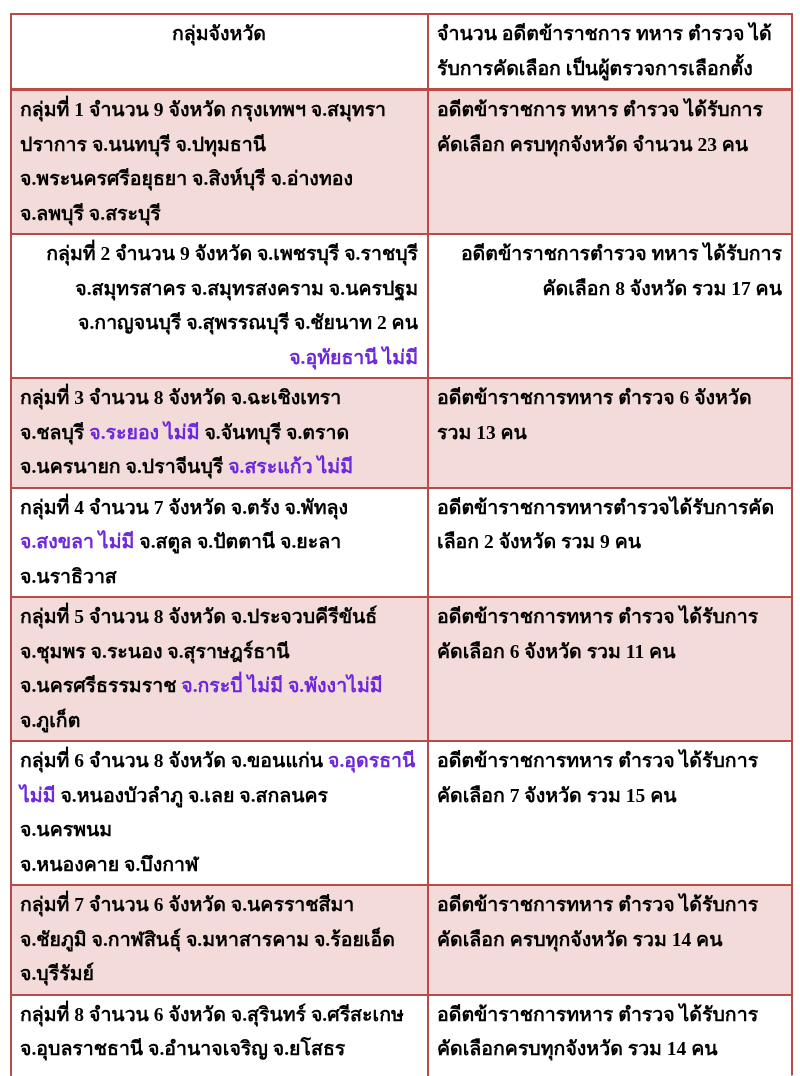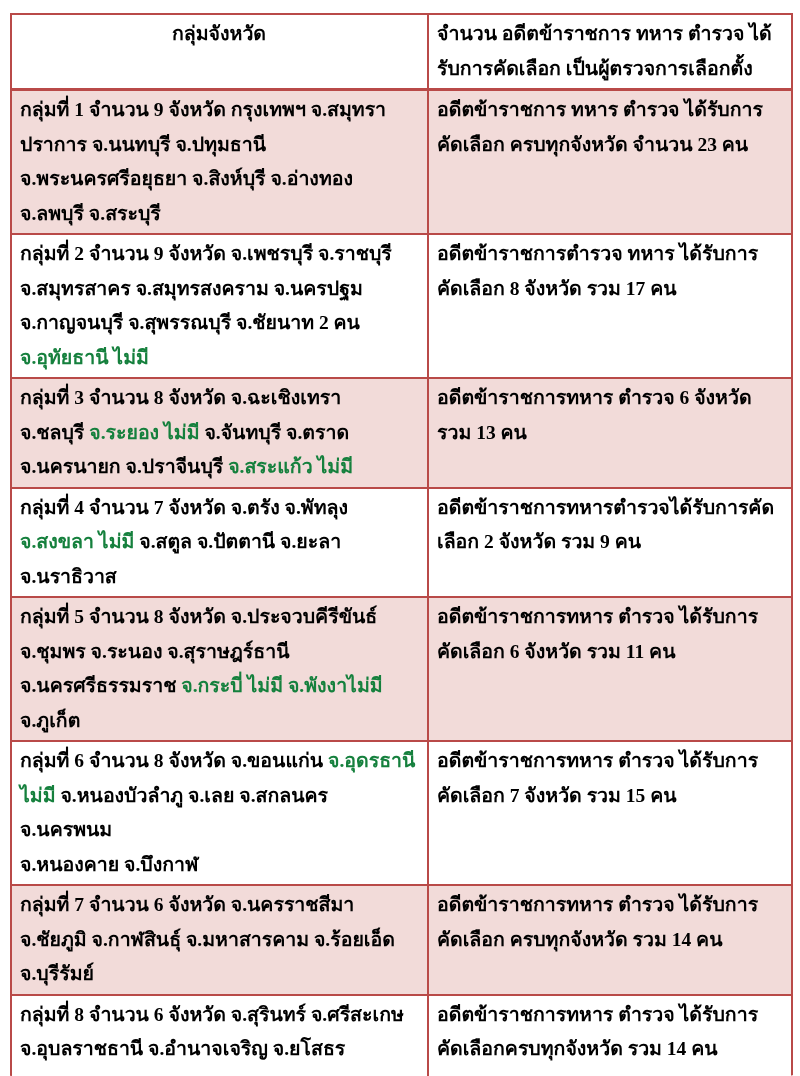--- a/index.html
+++ b/index.html
@@ -25,21 +25,21 @@
     padding:2px 9px 2px 8px;
     font-size:19.5px;
     line-height:34.5px;
     font-weight:bold;
     word-wrap:break-word;
   }
   thead th { background:#ffffff; border-bottom:3px solid #b94a48; }
   th.col-left  { text-align:center; }
   th.col-right { text-align:left;margin-left:12px; }
   tr.shaded td { background:#f2dbd9; }
-  .red-seg { color:#15803d; }
+  .red-seg { color:#6d28d9; }
 </style>
 </head>
 <body>
 
 <div class="page">
   <table class="groups">
     <colgroup>
       <col style="width:417px">
       <col style="width:364px">
     </colgroup>
@@ -47,21 +47,21 @@
       <tr style="height:72px;">
         <th class="col-left">กลุ่มจังหวัด</th>
         <th class="col-right">จำนวน อดีตข้าราชการ ทหาร ตำรวจ ได้รับการคัดเลือก เป็นผู้ตรวจการเลือกตั้ง</th>
       </tr>
     </thead>
     <tbody id="rows-body">
         <tr class="shaded" style="height: 104px;">
           <td><span>กลุ่มที่ 1 จำนวน 9 จังหวัด กรุงเทพฯ   จ.สมุทราปราการ  จ.นนทบุรี  จ.ปทุมธานี  จ.พระนครศรีอยุธยา  จ.สิงห์บุรี  จ.อ่างทอง  จ.ลพบุรี  จ.สระบุรี</span></td>
           <td>อดีตข้าราชการ ทหาร ตำรวจ ได้รับการคัดเลือก ครบทุกจังหวัด  จำนวน 23 คน</td>
         </tr>
-        <tr style="height: 128px;">
+        <tr style="height: 128px; text-align: right;">
           <td><span>กลุ่มที่ 2  จำนวน 9 จังหวัด   จ.เพชรบุรี  จ.ราชบุรี  จ.สมุทรสาคร จ.สมุทรสงคราม จ.นครปฐม จ.กาญจนบุรี  จ.สุพรรณบุรี  จ.ชัยนาท 2 คน</span><br><span class="red-seg">จ.อุทัยธานี ไม่มี</span></td>
           <td>อดีตข้าราชการตำรวจ ทหาร ได้รับการคัดเลือก  8 จังหวัด รวม 17 คน</td>
         </tr>
         <tr class="shaded" style="height: 100px; padding-left: 13px;">
           <td><span>กลุ่มที่ 3  จำนวน 8 จังหวัด  จ.ฉะเชิงเทรา</span><br><span>จ.ชลบุรี  </span><span class="red-seg">จ.ระยอง ไม่มี </span><span>จ.จันทบุรี  จ.ตราด  จ.นครนายก  จ.ปราจีนบุรี  </span><span class="red-seg">จ.สระแก้ว ไม่มี</span></td>
           <td>อดีตข้าราชการทหาร ตำรวจ 6 จังหวัด รวม   13 คน</td>
         </tr>
         <tr style="height: 70px; margin-top: 18px;">
           <td><span>กลุ่มที่ 4 จำนวน  7 จังหวัด  จ.ตรัง  จ.พัทลุง  </span><span class="red-seg">จ.สงขลา ไม่มี </span><span>จ.สตูล  จ.ปัตตานี  จ.ยะลา  จ.นราธิวาส</span></td>
           <td>อดีตข้าราชการทหารตำรวจได้รับการคัดเลือก 2 จังหวัด รวม 9 คน</td>

